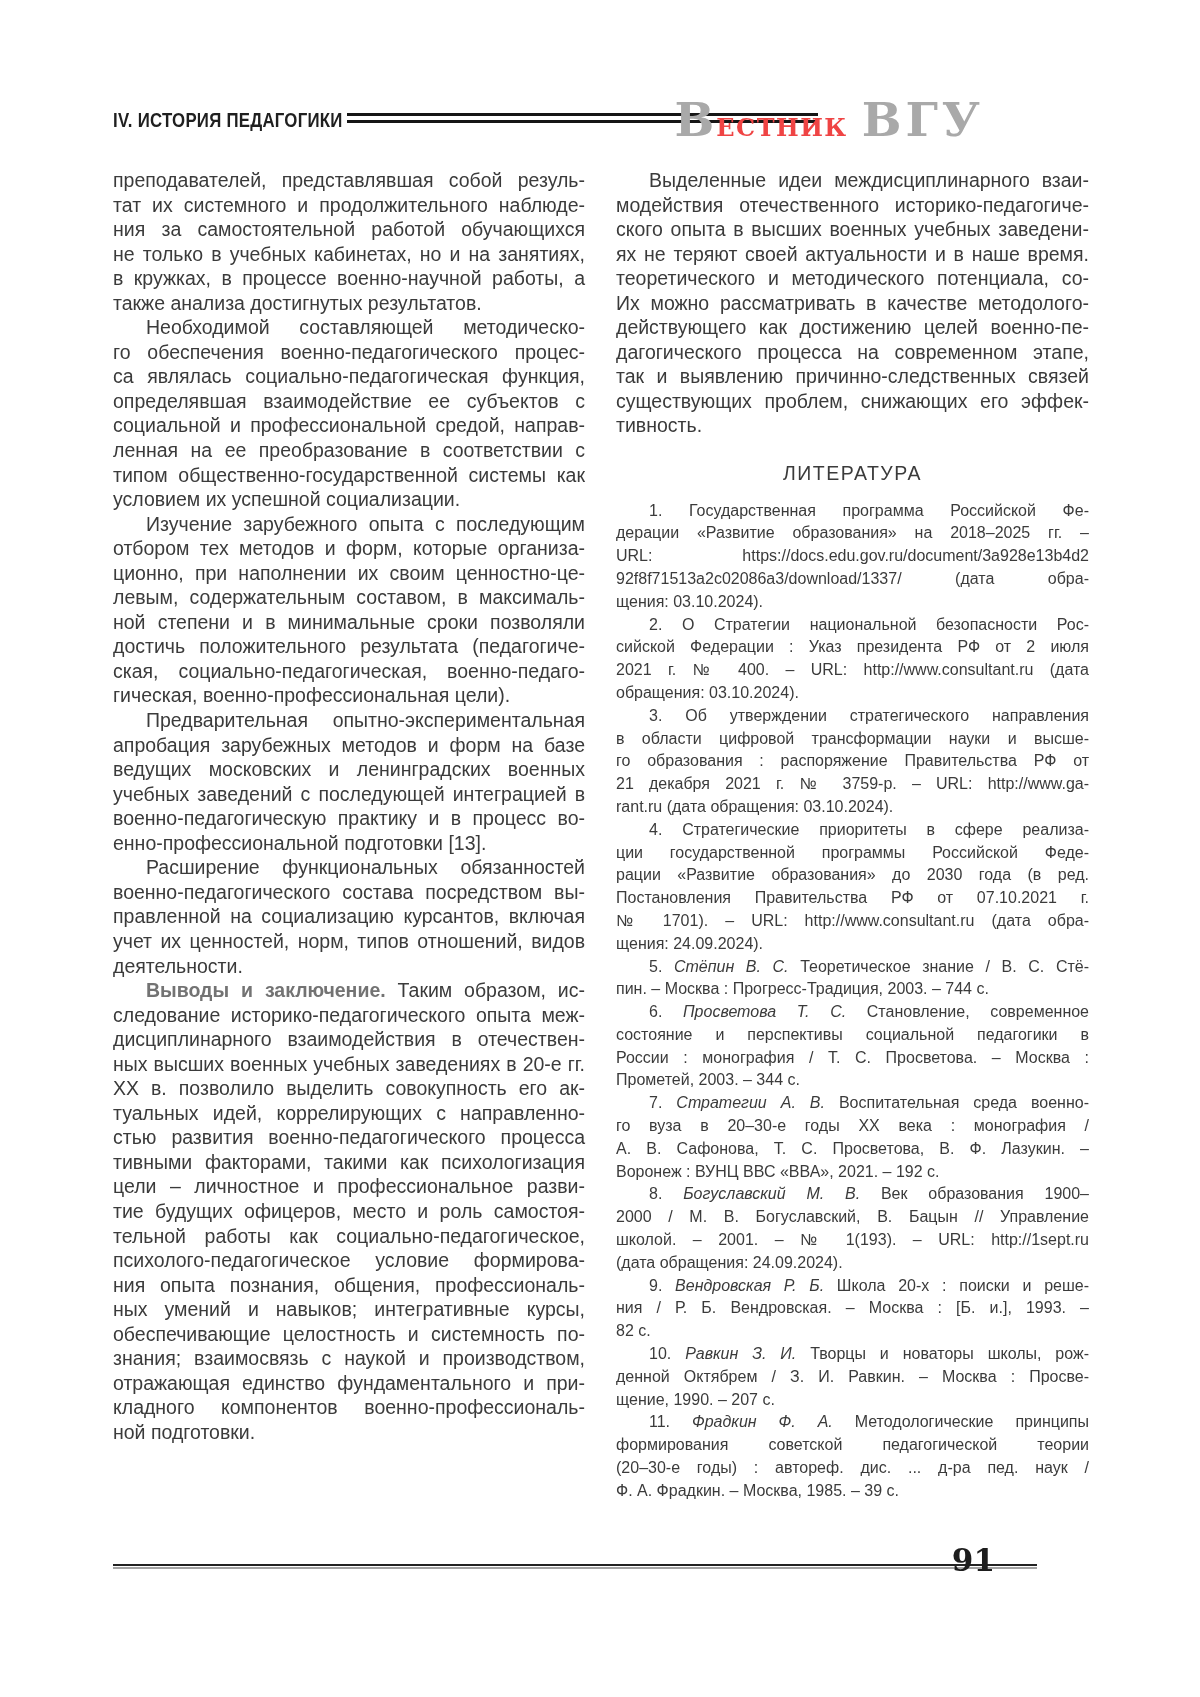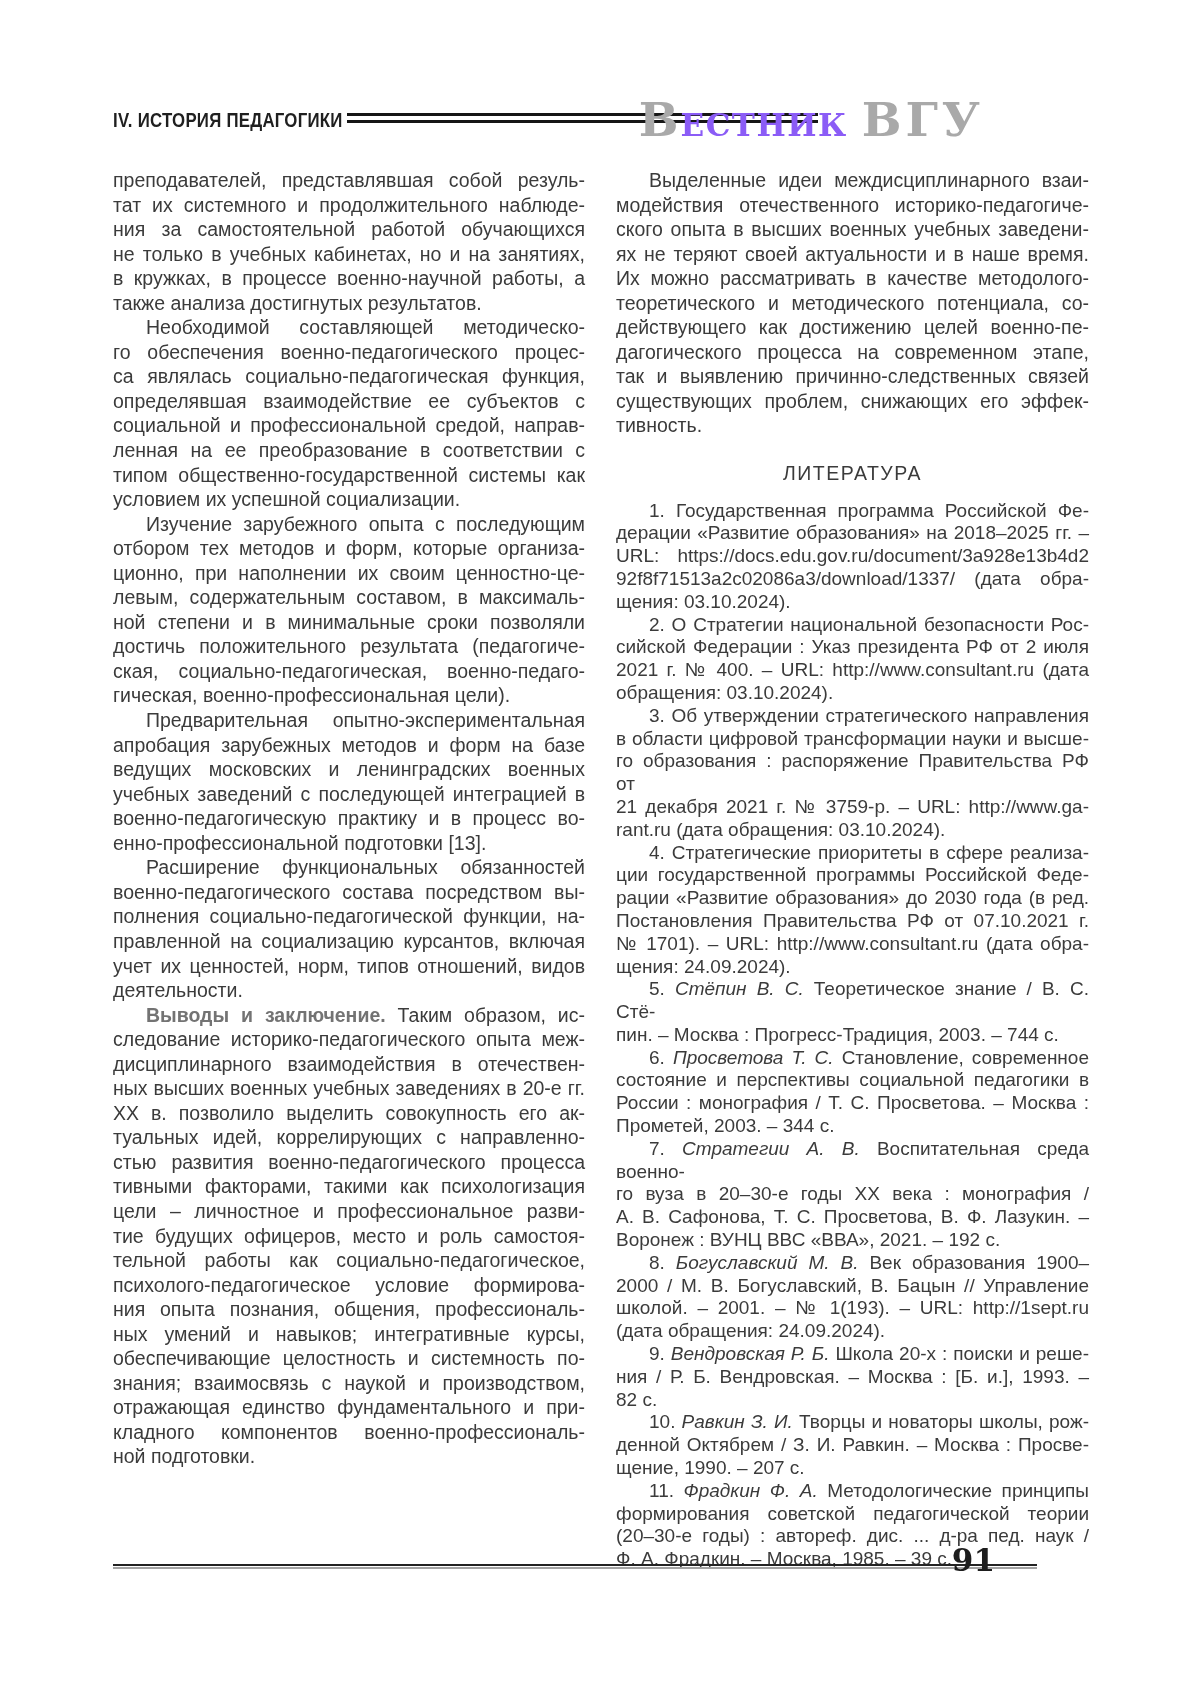--- a/index.html
+++ b/index.html
@@ -22,38 +22,38 @@
     position:absolute;left:347px;top:113px;width:471px;
     height:3.5px;
     border-top:3px solid #161616;border-bottom:3px solid #161616;
   }
   .logo{
     position:absolute;right:124px;top:96px;
     font-family:"DejaVu Serif",serif;font-weight:700;
     white-space:nowrap;line-height:1;
   }
   .logo-big{font-size:47px;color:var(--logo-gray,#a9a9a9);letter-spacing:2px;}
-  .logo-small{font-size:31px;color:#8b5cf6;letter-spacing:1.5px;}
+  .logo-small{font-size:24px;color:#ef4444;letter-spacing:1.5px;}
   .logo-suffix{margin-left:14px;letter-spacing:4px;}
   
   .col{
     position:absolute;top:168px;
     font-size:19.5px;line-height:24.55px;
   }
   .col-left{left:113px;width:472px;}
   .col-right{left:616px;width:473px;}
   .tline{text-align:justify;text-align-last:justify;}
   .tline.end{text-align-last:left;}
   .tline.indent{text-indent:33px;}
   .tline b{color:#737373;}
   .lit-heading{
     margin-top:23px;margin-bottom:14px;
     text-align:center;letter-spacing:1.5px;
   }
-  .refs{font-size:19px;line-height:22.8px;}
+  .refs{font-size:16px;line-height:22.8px;}
   
   .footer-rule{
     position:absolute;left:113px;top:1564px;width:924px;height:1px;
     border-top:2.5px solid #232323;border-bottom:2px solid #a3a3a3;
   }
   .page-number{
     position:absolute;right:113px;top:1542px;
     font-family:"DejaVu Serif",serif;font-weight:700;
     font-size:31px;color:#1d1d1d;
   }
@@ -93,21 +93,20 @@
       <div class="tline">ская, социально-педагогическая, военно-педаго-</div>
       <div class="tline end">гическая, военно-профессиональная цели).</div>
       <div class="tline indent">Предварительная опытно-экспериментальная</div>
       <div class="tline">апробация зарубежных методов и форм на базе</div>
       <div class="tline">ведущих московских и ленинградских военных</div>
       <div class="tline">учебных заведений с последующей интеграцией в</div>
       <div class="tline">военно-педагогическую практику и в процесс во-</div>
       <div class="tline end">енно-профессиональной подготовки [13].</div>
       <div class="tline indent">Расширение функциональных обязанностей</div>
       <div class="tline">военно-педагогического состава посредством вы-</div>
-      <div class="tline">полнения социально-педагогической функции, на-</div>
       <div class="tline">правленной на социализацию курсантов, включая</div>
       <div class="tline">учет их ценностей, норм, типов отношений, видов</div>
       <div class="tline end">деятельности.</div>
       <div class="tline indent"><b>Выводы и заключение.</b> Таким образом, ис-</div>
       <div class="tline">следование историко-педагогического опыта меж-</div>
       <div class="tline">дисциплинарного взаимодействия в отечествен-</div>
       <div class="tline">ных высших военных учебных заведениях в 20-е гг.</div>
       <div class="tline">XX в. позволило выделить совокупность его ак-</div>
       <div class="tline">туальных идей, коррелирующих с направленно-</div>
       <div class="tline">стью развития военно-педагогического процесса</div>
@@ -124,22 +123,22 @@
       <div class="tline">кладного компонентов военно-профессиональ-</div>
       <div class="tline end">ной подготовки.</div>
     </div>
 
   <div class="col col-right">
     <div id="right-paras">
         <div class="tline indent">Выделенные идеи междисциплинарного взаи-</div>
         <div class="tline">модействия отечественного историко-педагогиче-</div>
         <div class="tline">ского опыта в высших военных учебных заведени-</div>
         <div class="tline">ях не теряют своей актуальности и в наше время.</div>
+        <div class="tline">теоретического и методического потенциала, со-</div>
         <div class="tline">Их можно рассматривать в качестве методолого-</div>
-        <div class="tline">теоретического и методического потенциала, со-</div>
         <div class="tline">действующего как достижению целей военно-пе-</div>
         <div class="tline">дагогического процесса на современном этапе,</div>
         <div class="tline">так и выявлению причинно-следственных связей</div>
         <div class="tline">существующих проблем, снижающих его эффек-</div>
         <div class="tline end">тивность.</div>
       </div>
     <div class="lit-heading">ЛИТЕРАТУРА</div>
     <div id="refs" class="refs">
         <div class="tline indent">1. Государственная программа Российской Фе-</div>
         <div class="tline">дерации «Развитие образования» на 2018–2025 гг. –</div>

